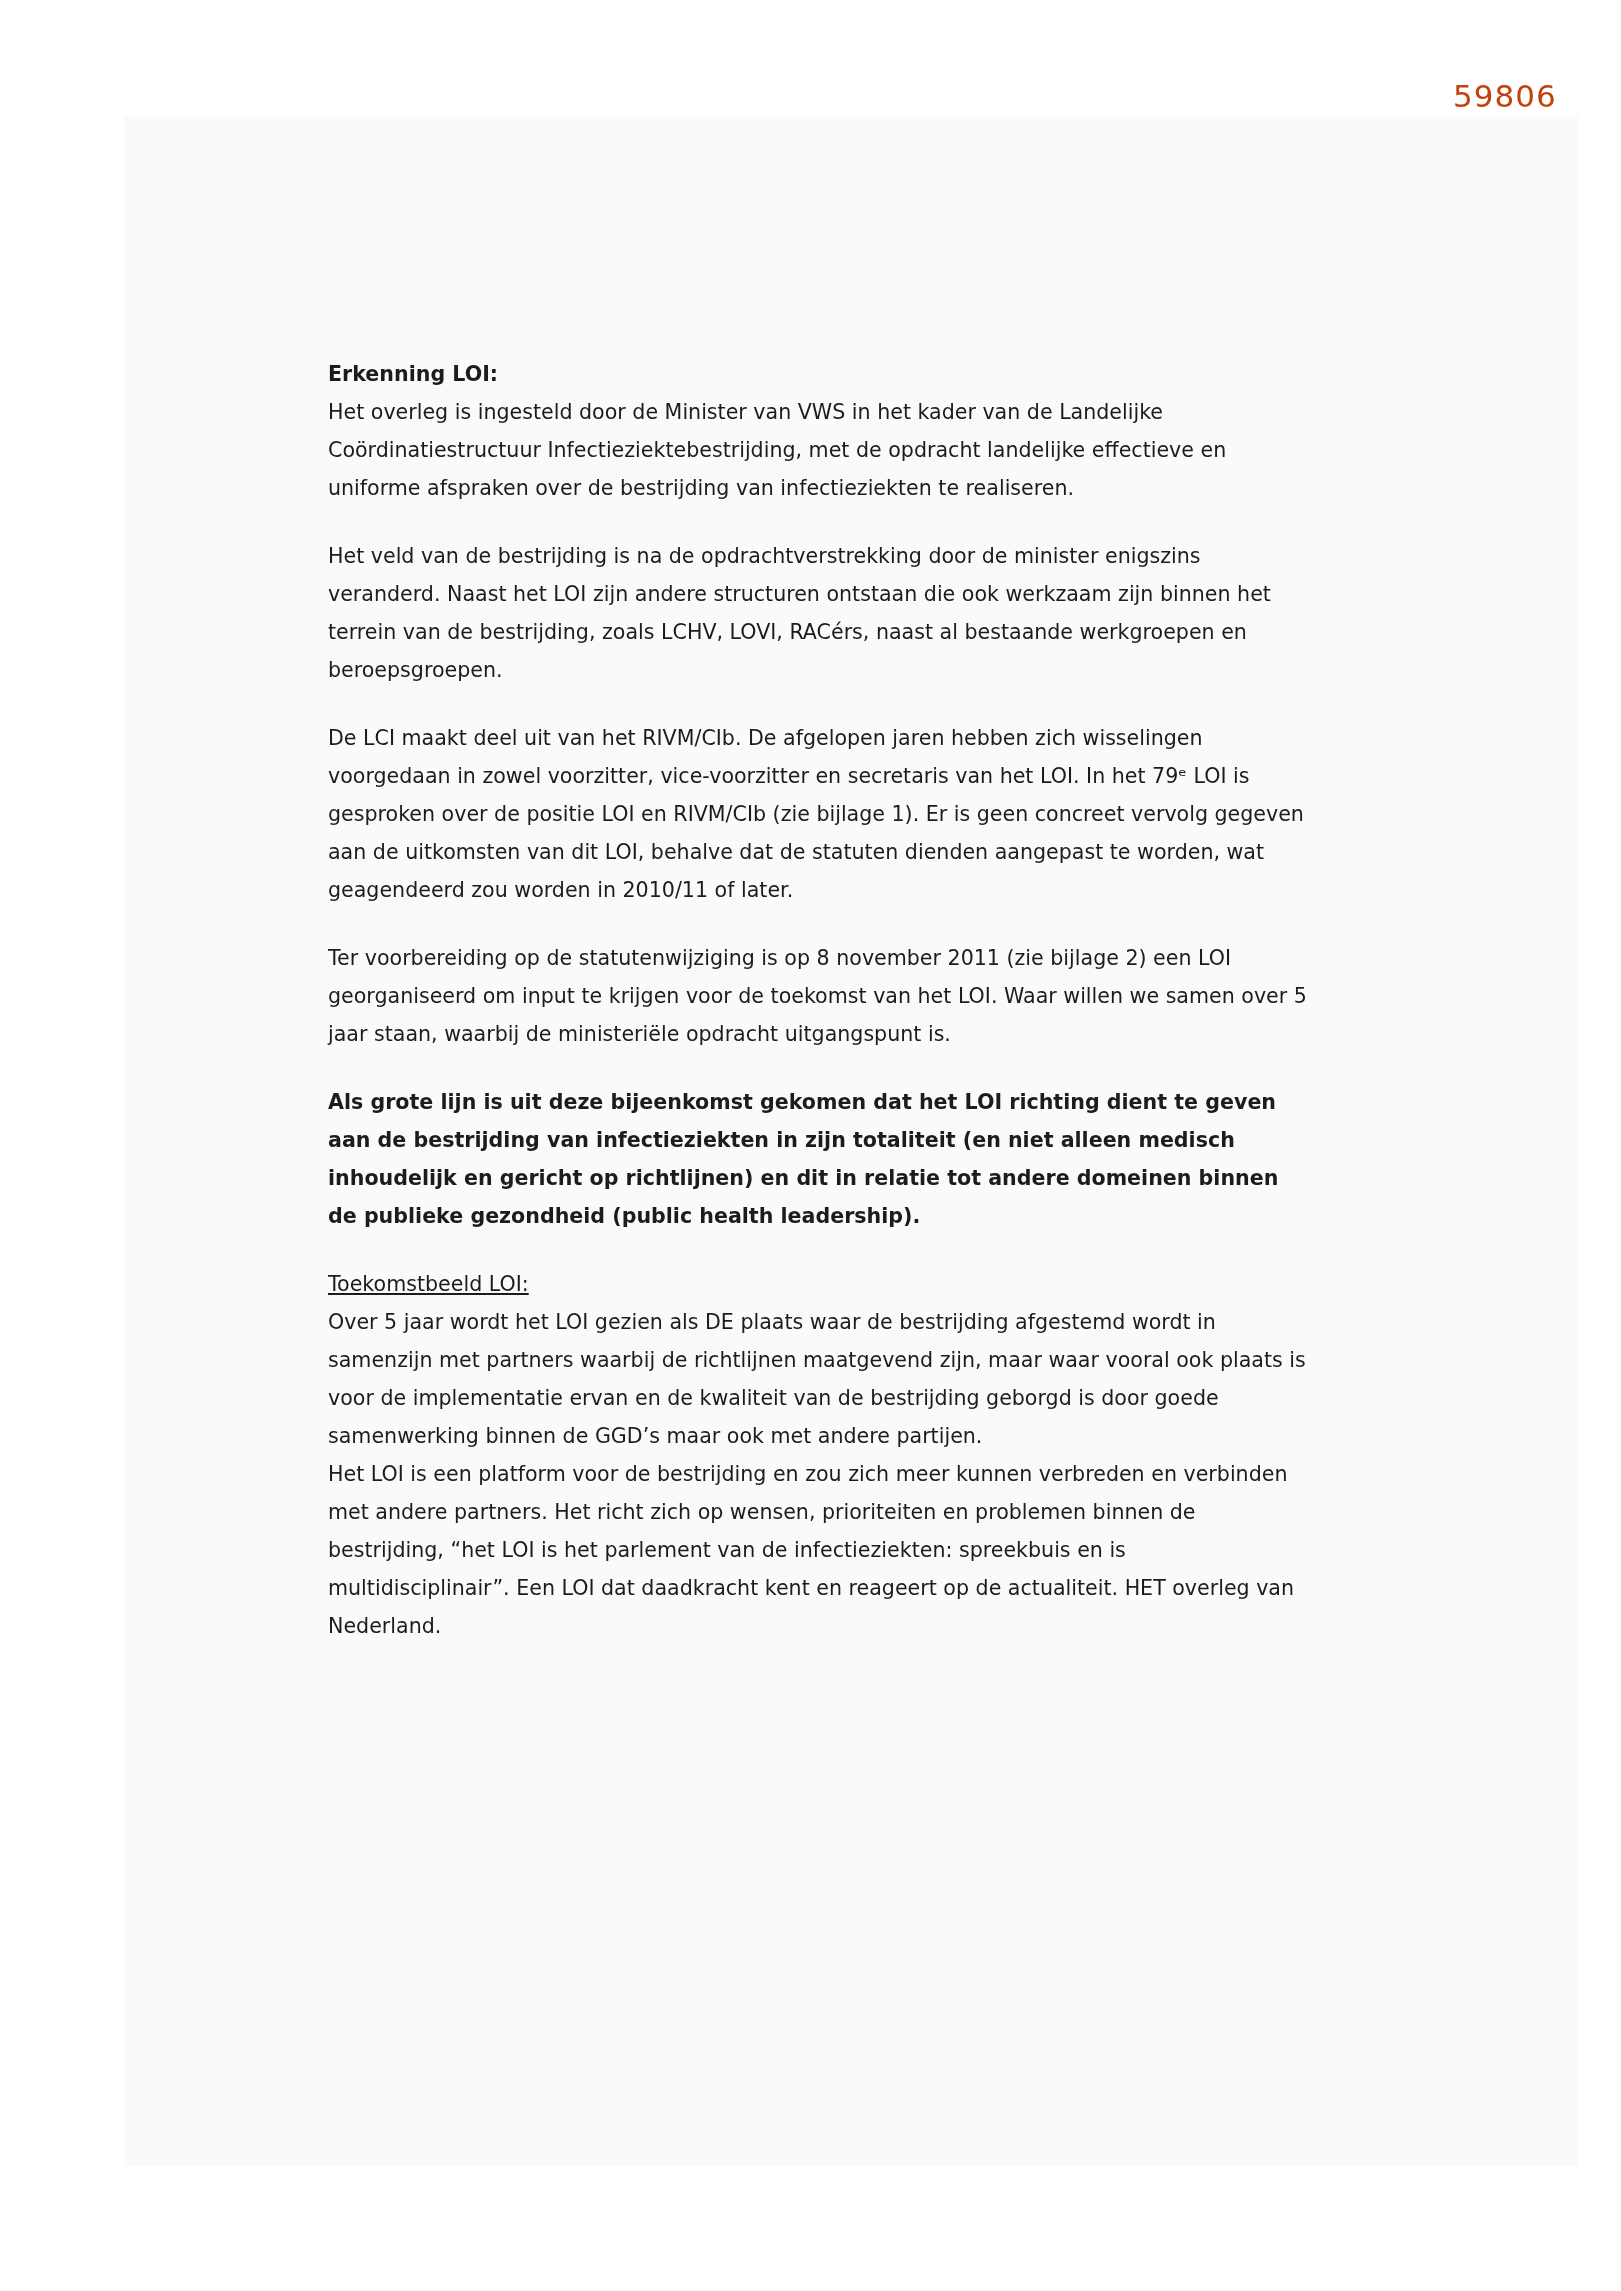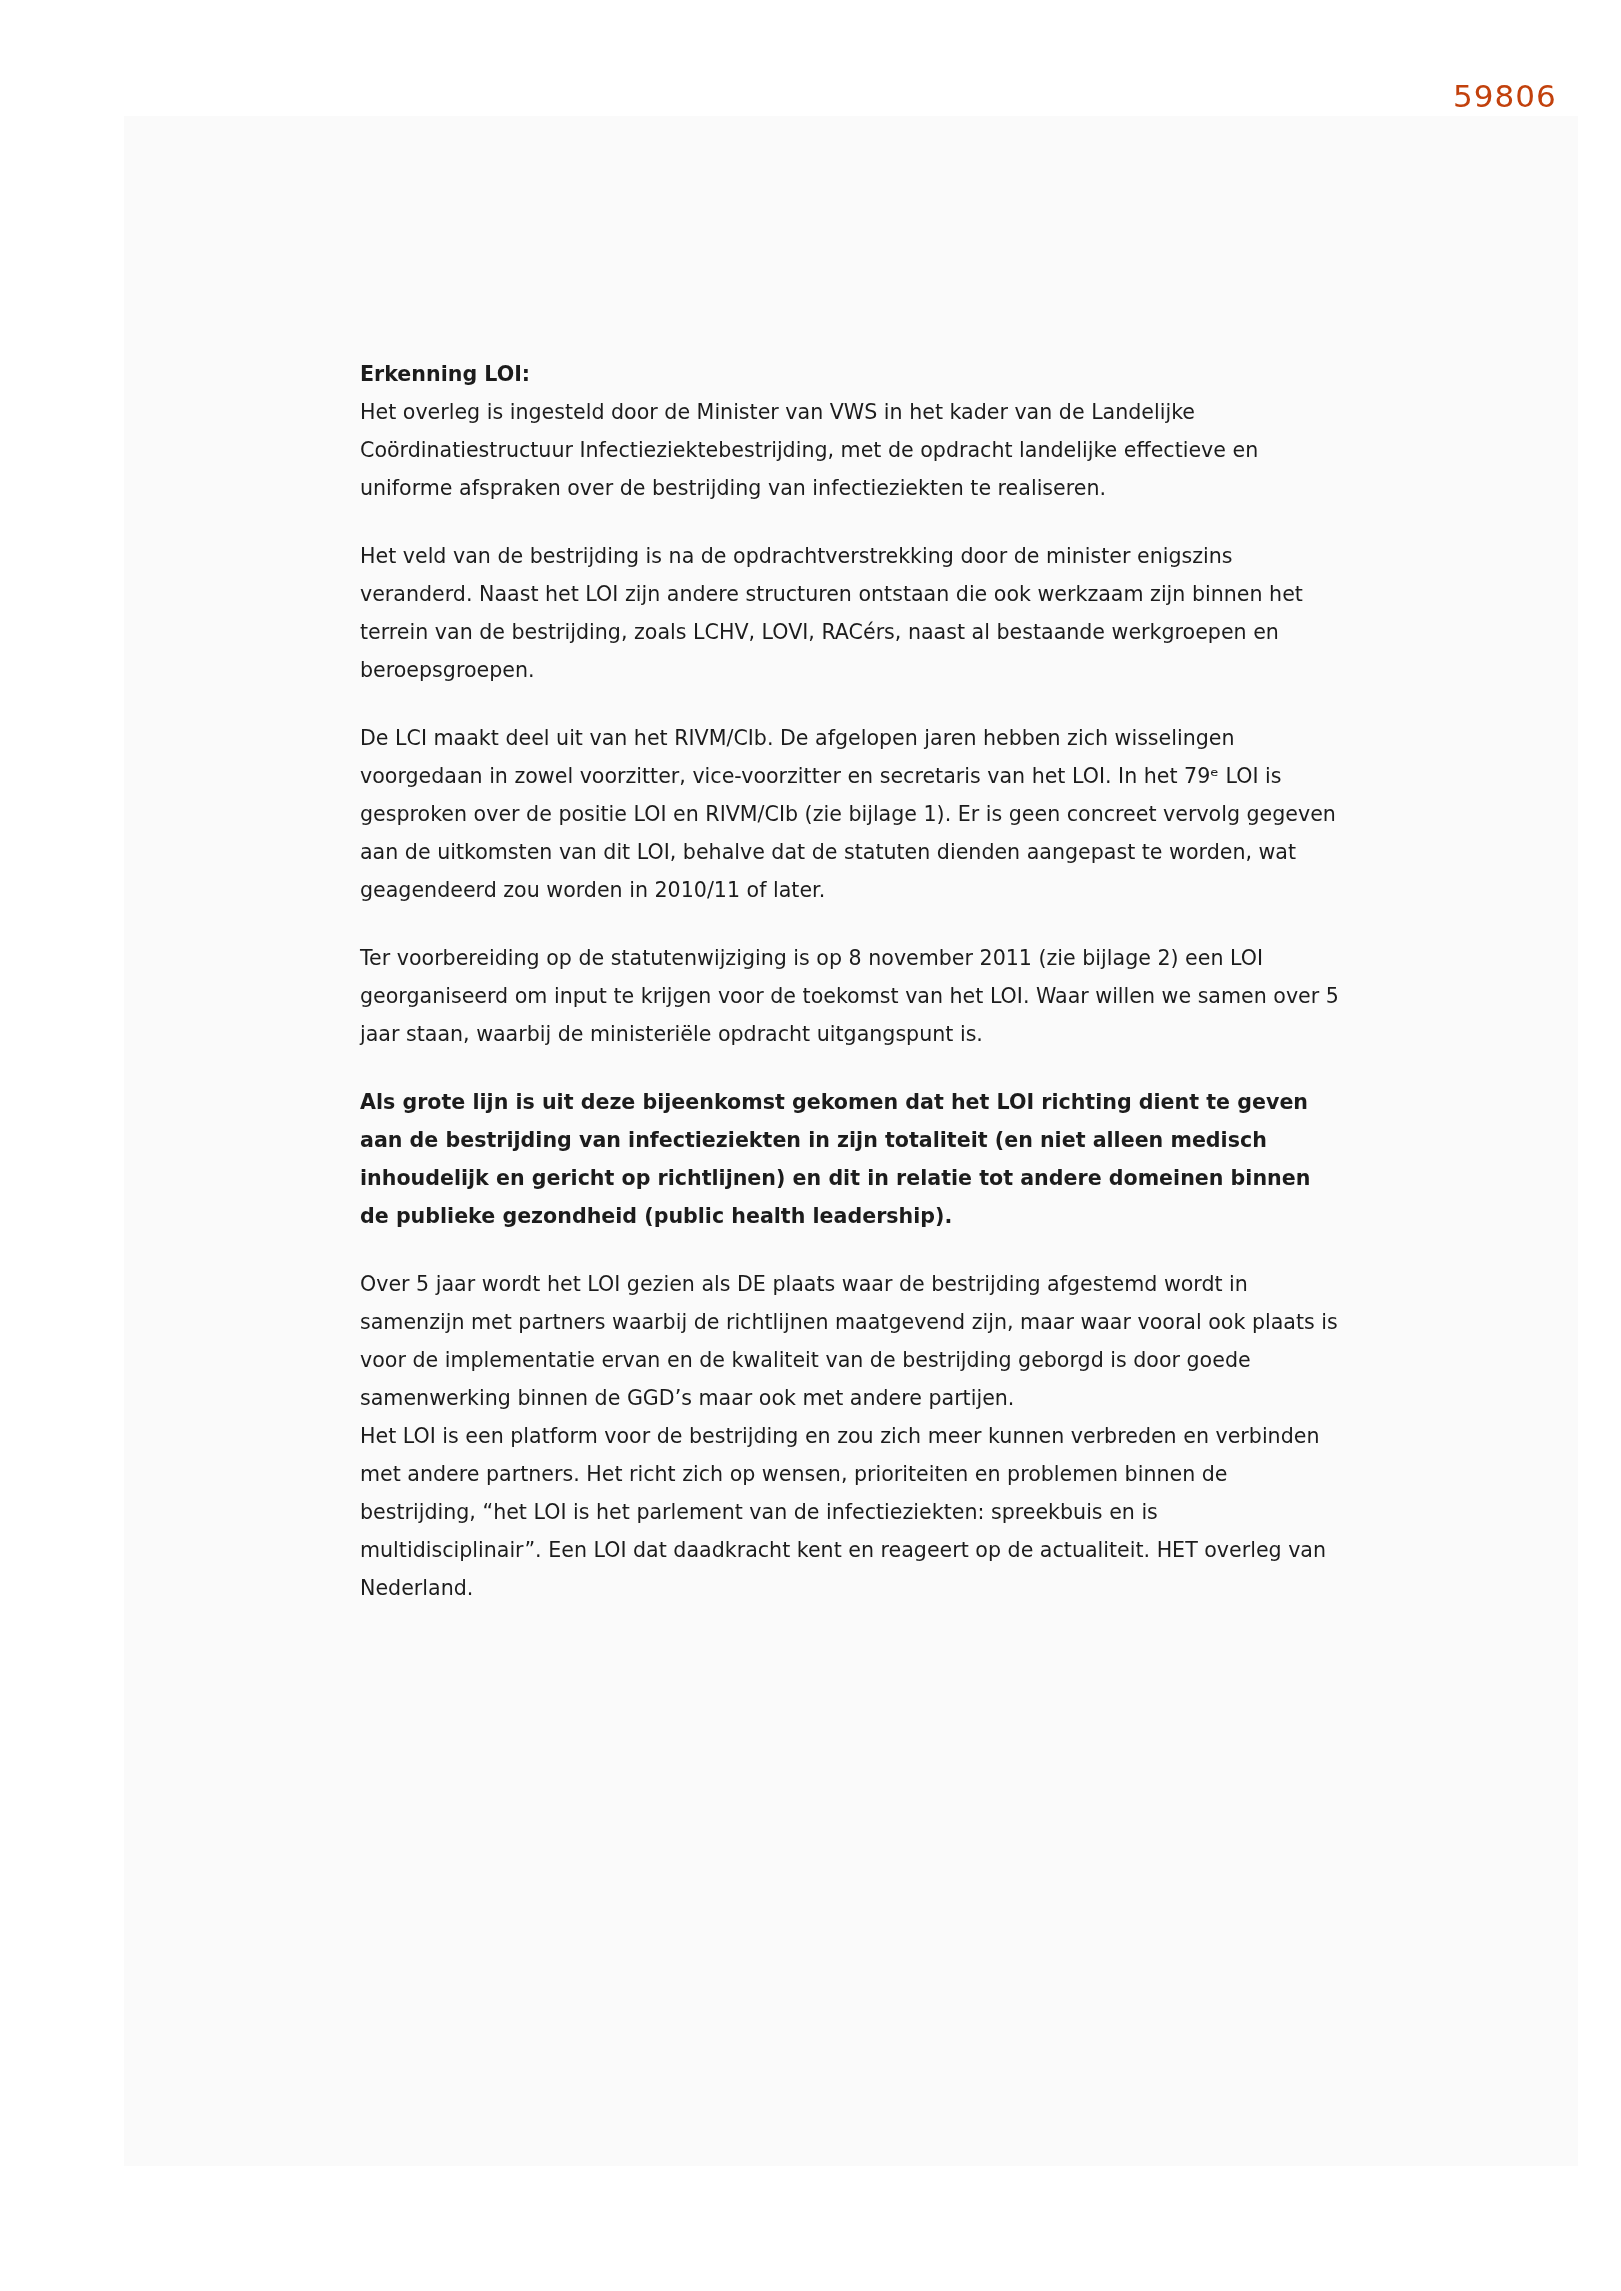--- a/index.html
+++ b/index.html
@@ -32,21 +32,20 @@
     height: 2050px;
     background: #fafafa;
   }
   .content {
     position: absolute;
     left: 328px;
     top: 345px;
     width: 985px;
     font-size: 20.6px;
     line-height: 38px;
-    margin-left: 32px;
   }
   .content p {
     margin: 0 0 30px 0;
   }
   .content p.h {
     font-weight: bold;
     margin: 9.8px 0 0 0;
   }
   .content p.h-underline {
     font-weight: normal;
@@ -71,17 +70,18 @@
 
   <p class="h">Erkenning LOI:</p>
   <p>Het overleg is ingesteld door de Minister van VWS in het kader van de Landelijke Coördinatiestructuur Infectieziektebestrijding, met de opdracht landelijke effectieve en uniforme afspraken over de bestrijding van infectieziekten te realiseren.</p>
 
   <p>Het veld van de bestrijding is na de opdrachtverstrekking door de minister enigszins veranderd. Naast het LOI zijn andere structuren ontstaan die ook werkzaam zijn binnen het terrein van de bestrijding, zoals LCHV, LOVI, RACérs, naast al bestaande werkgroepen en beroepsgroepen.</p>
   <p>De LCI maakt deel uit van het RIVM/CIb. De afgelopen jaren hebben zich wisselingen voorgedaan in zowel voorzitter, vice-voorzitter en secretaris van het LOI. In het 79ᵉ LOI is gesproken over de positie LOI en RIVM/CIb (zie bijlage 1). Er is geen concreet vervolg gegeven aan de uitkomsten van dit LOI, behalve dat de statuten dienden aangepast te worden, wat geagendeerd zou worden in 2010/11 of later.</p>
   <p>Ter voorbereiding op de statutenwijziging is op 8 november 2011 (zie bijlage 2) een LOI georganiseerd om input te krijgen voor de toekomst van het LOI. Waar willen we samen over 5 jaar staan, waarbij de ministeriële opdracht uitgangspunt is.</p>
 
   <p class="bold-para">Als grote lijn is uit deze bijeenkomst gekomen dat het LOI richting dient te geven aan de bestrijding van infectieziekten in zijn totaliteit (en niet alleen medisch inhoudelijk en gericht op richtlijnen) en dit in relatie tot andere domeinen binnen de publieke gezondheid (public health leadership).</p>
 
+  <p class="h-underline">Toekomstbeeld LOI:</p>
   <p class="tight">Over 5 jaar wordt het LOI gezien als DE plaats waar de bestrijding afgestemd wordt in samenzijn met partners waarbij de richtlijnen maatgevend zijn, maar waar vooral ook plaats is voor de implementatie ervan en de kwaliteit van de bestrijding geborgd is door goede samenwerking binnen de GGD’s maar ook met andere partijen.</p>
   <p>Het LOI is een platform voor de bestrijding en zou zich meer kunnen verbreden en verbinden met andere partners. Het richt zich op wensen, prioriteiten en problemen binnen de bestrijding, “het LOI is het parlement van de infectieziekten: spreekbuis en is multidisciplinair”. Een LOI dat daadkracht kent en reageert op de actualiteit. HET overleg van Nederland.</p>
 
 </div>
 
 
 </body></html>

